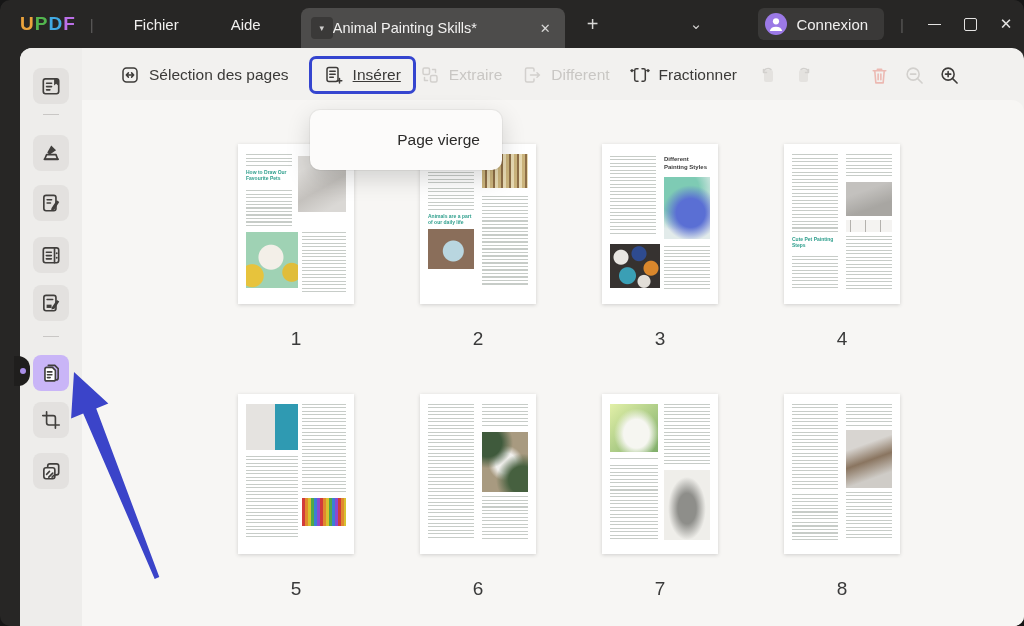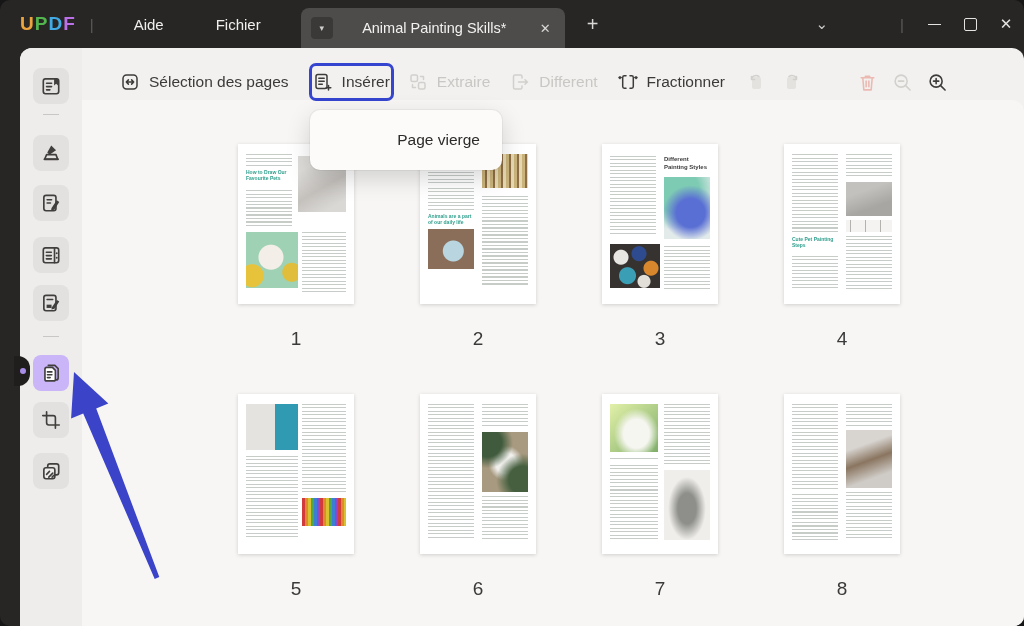--- a/index.html
+++ b/index.html
@@ -5,21 +5,21 @@
   html,body{margin:0;padding:0;background:#161616;font-family:"Liberation Sans",sans-serif;}
   .window{position:relative;width:1024px;height:626px;background:#272625;border-radius:10px;overflow:hidden;}
 
   
   .titlebar{position:absolute;left:0;top:0;width:100%;height:48px;display:flex;align-items:center;color:#e8e7e6;}
   .logo{display:flex;font-weight:bold;font-size:19px;letter-spacing:1px;margin-left:20px;}
   .tb-div{color:#5c5b5a;font-size:15px;margin:0 14px;}
   .menu-item{font-size:15px;color:#f0efee;padding:8px 26px;cursor:default;}
   .tab{display:flex;align-items:center;height:40px;align-self:flex-end;background:#4d4c4b;border-radius:8px 8px 0 0;width:264px;margin-left:14px;padding:0 10px;box-sizing:border-box;}
   .tab-chevron{width:22px;height:22px;background:#3a3938;border-radius:4px;display:flex;align-items:center;justify-content:center;font-size:9px;color:#cfcecd;}
-  .tab-title{flex:1;text-align:center;font-size:14.5px;color:#f2f1f0;white-space:nowrap;overflow:hidden;}
+  .tab-title{flex:1;text-align:left;font-size:14.5px;color:#f2f1f0;white-space:nowrap;overflow:hidden;}
   .tab-close{font-size:13px;color:#d8d7d6;padding:2px 4px;}
   .newtab{font-size:20px;color:#d8d7d6;margin-left:14px;padding:0 8px;font-weight:300;}
   .tb-spacer{flex:1;}
   .collapse{font-size:15px;color:#d0cfce;margin-right:56px;}
   .connexion{display:flex;align-items:center;gap:9px;background:#3a3938;border-radius:6px;padding:5px 16px 5px 7px;font-size:15px;color:#f0efee;}
   .avatar{width:22px;height:22px;border-radius:50%;background:#9b79e6;display:flex;align-items:center;justify-content:center;overflow:hidden;}
   .win-div{color:#5c5b5a;margin:0 12px 0 16px;font-size:15px;}
   .win-btn{width:36px;height:40px;display:flex;align-items:center;justify-content:center;color:#e4e3e2;}
   .glyph-min{display:block;width:13px;border-top:1.4px solid #e4e3e2;}
   .glyph-max{display:block;width:11px;height:11px;border:1.3px solid #e4e3e2;border-radius:2px;}
@@ -31,26 +31,26 @@
   .notch::after{content:"";position:absolute;left:6px;top:12px;width:6px;height:6px;border-radius:50%;background:#a98ee8;}
 
   
   .sidebar{position:absolute;left:0;top:0;width:62px;bottom:0;background:#eeedeb;border-radius:12px 0 0 0;}
   .sb-btn{position:absolute;left:13px;width:36px;height:36px;border-radius:8px;background:#e3e1df;display:flex;align-items:center;justify-content:center;}
   .sb-btn.active{background:#c9b5f7;}
   .sb-divider{position:absolute;left:23px;width:16px;border-top:1.5px solid #c9c7c5;}
   .sb-svg{stroke:#413f3d;fill:none;stroke-width:1.5;stroke-linecap:round;stroke-linejoin:round;}
 
   
-  .toolbar{position:absolute;left:62px;right:0;top:8px;height:52px;display:flex;align-items:center;padding-left:38px;box-sizing:border-box;}
+  .toolbar{position:absolute;left:62px;right:0;top:1px;height:52px;display:flex;align-items:center;padding-left:38px;box-sizing:border-box;}
   .tool-btn{display:flex;align-items:center;gap:9px;font-size:15.5px;color:#3b3a38;margin-right:20px;white-space:nowrap;}
   .tool-btn.disabled{color:#c9c7c4;}
   .tool-btn.disabled svg{stroke:#d2d0cd;}
   .tool-btn svg{stroke:#3e3c3a;fill:none;stroke-width:1.5;stroke-linecap:round;stroke-linejoin:round;}
-  .tool-btn.highlight{border:3px solid #3545cf;border-radius:7px;padding:6px 1px;margin-right:14px;}
+  .tool-btn.highlight{border:3px solid #3545cf;border-radius:7px;padding:6px 12px;margin-right:4px;text-decoration:underline;}
   .icon-btn{display:flex;align-items:center;justify-content:center;margin-right:14px;}
   .icon-btn svg{stroke:#3e3c3a;fill:none;stroke-width:1.5;stroke-linecap:round;stroke-linejoin:round;}
   .icon-btn.disabled svg{stroke:#d2d0cd;}
   .icon-btn.trash svg{stroke:#ecb9b2;}
   .tool-gap{width:40px;}
 
   
   .dropdown{position:absolute;left:310px;top:110px;width:192px;background:#fcfbfa;border-radius:10px;box-shadow:0 8px 24px rgba(0,0,0,.16), 0 0 0 1px rgba(0,0,0,.04);padding:12px 10px;z-index:20;box-sizing:border-box;}
   .dd-item{font-size:15.5px;color:#2c2b2a;padding:9px 12px;border-radius:6px;text-align:right;}
   .dd-item.hover{background:#e9e7e4;margin-top:4px;}
@@ -89,30 +89,39 @@
 <div class="window">
 
   <div class="titlebar">
     <div class="logo">
       <span style="color:#eca43c">U</span>
       <span style="color:#52b54e">P</span>
       <span style="color:#41aae4">D</span>
       <span style="color:#bb6fe8">F</span>
     </div>
     <span class="tb-div">|</span>
+    <span class="menu-item">Fichier</span>
     <span class="menu-item">Aide</span>
-    <span class="menu-item">Fichier</span>
     <div class="tab">
       <span class="tab-chevron">▾</span>
       <span class="tab-title">Animal Painting Skills*</span>
       <span class="tab-close">✕</span>
     </div>
     <span class="newtab">+</span>
     <div class="tb-spacer"></div>
     <span class="collapse">⌄</span>
+    <div class="connexion">
+      <span class="avatar">
+        <svg width="22" height="22" viewBox="0 0 22 22">
+            <circle cx="11" cy="8.3" r="3.1" fill="#fff"></circle>
+            <path d="M4.8 18 a6.3 5.2 0 0 1 12.4 0 Z" fill="#fff"></path>
+          </svg>
+      </span>
+      <span>Connexion</span>
+    </div>
     <span class="win-div">|</span>
     <span class="win-btn">
         <span class="glyph-min"></span>
       </span>
     <span class="win-btn">
         <span class="glyph-max"></span>
       </span>
     <span class="win-btn glyph-close">✕</span>
   </div>
 

